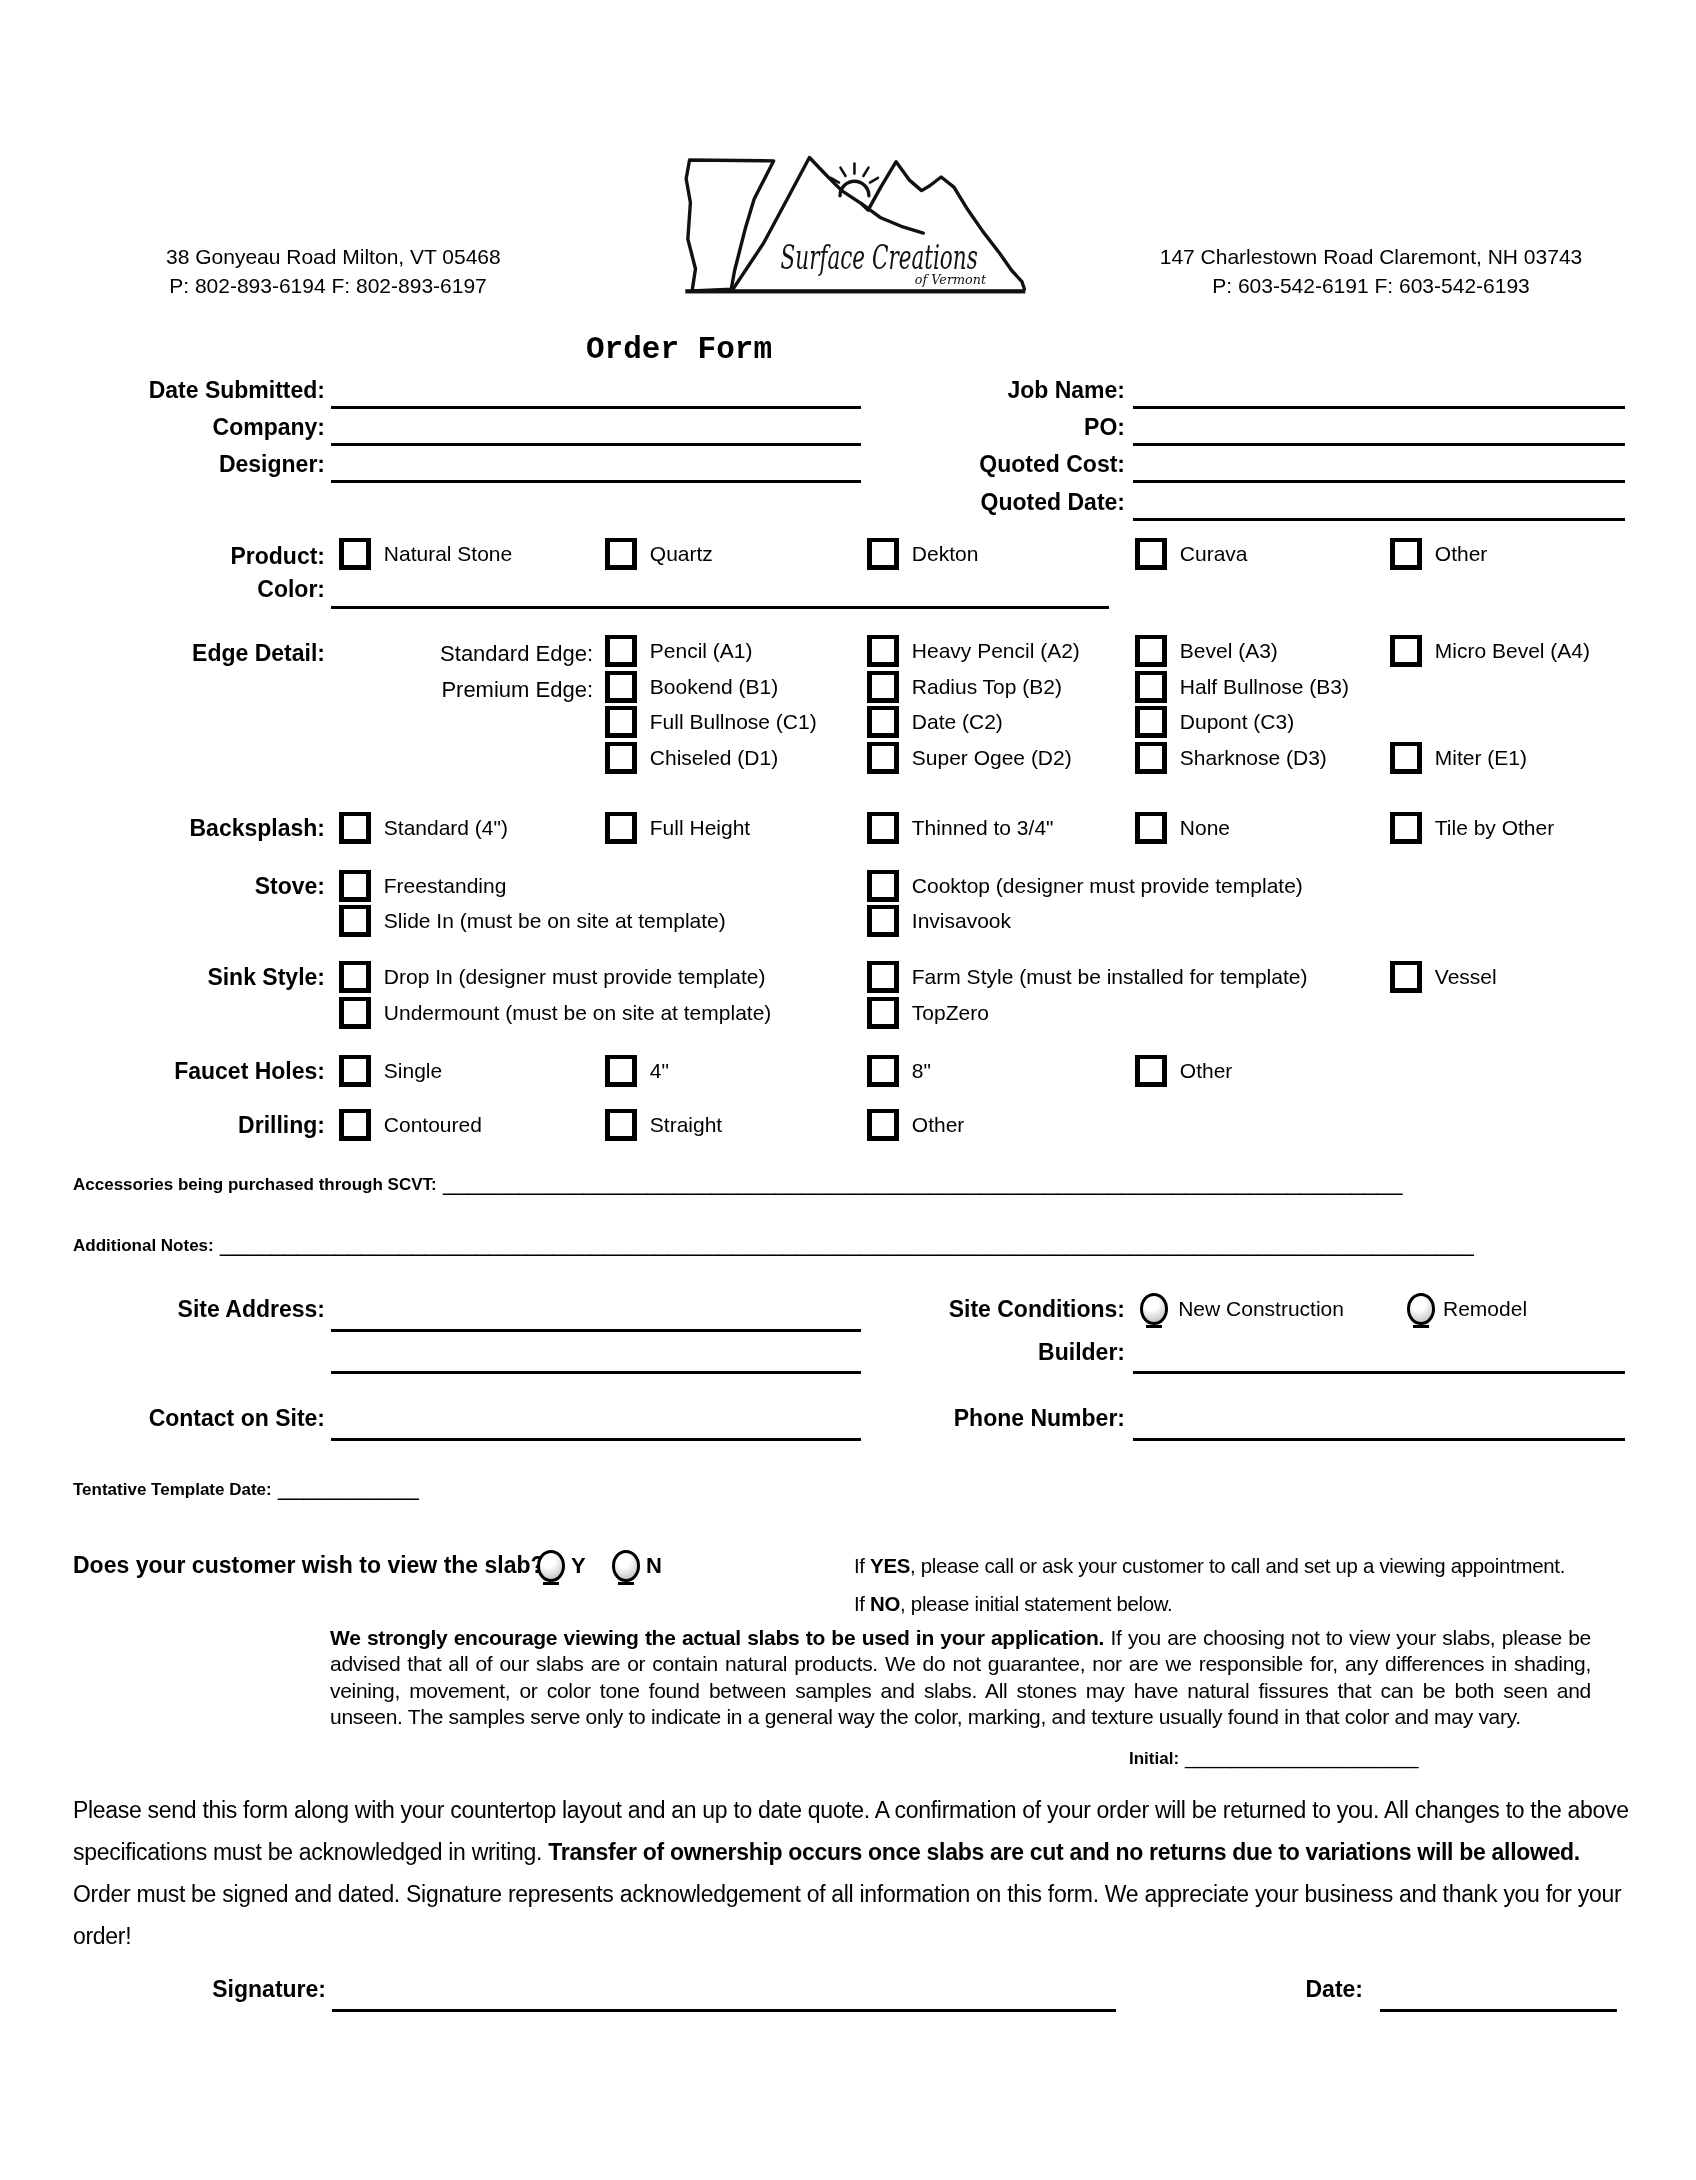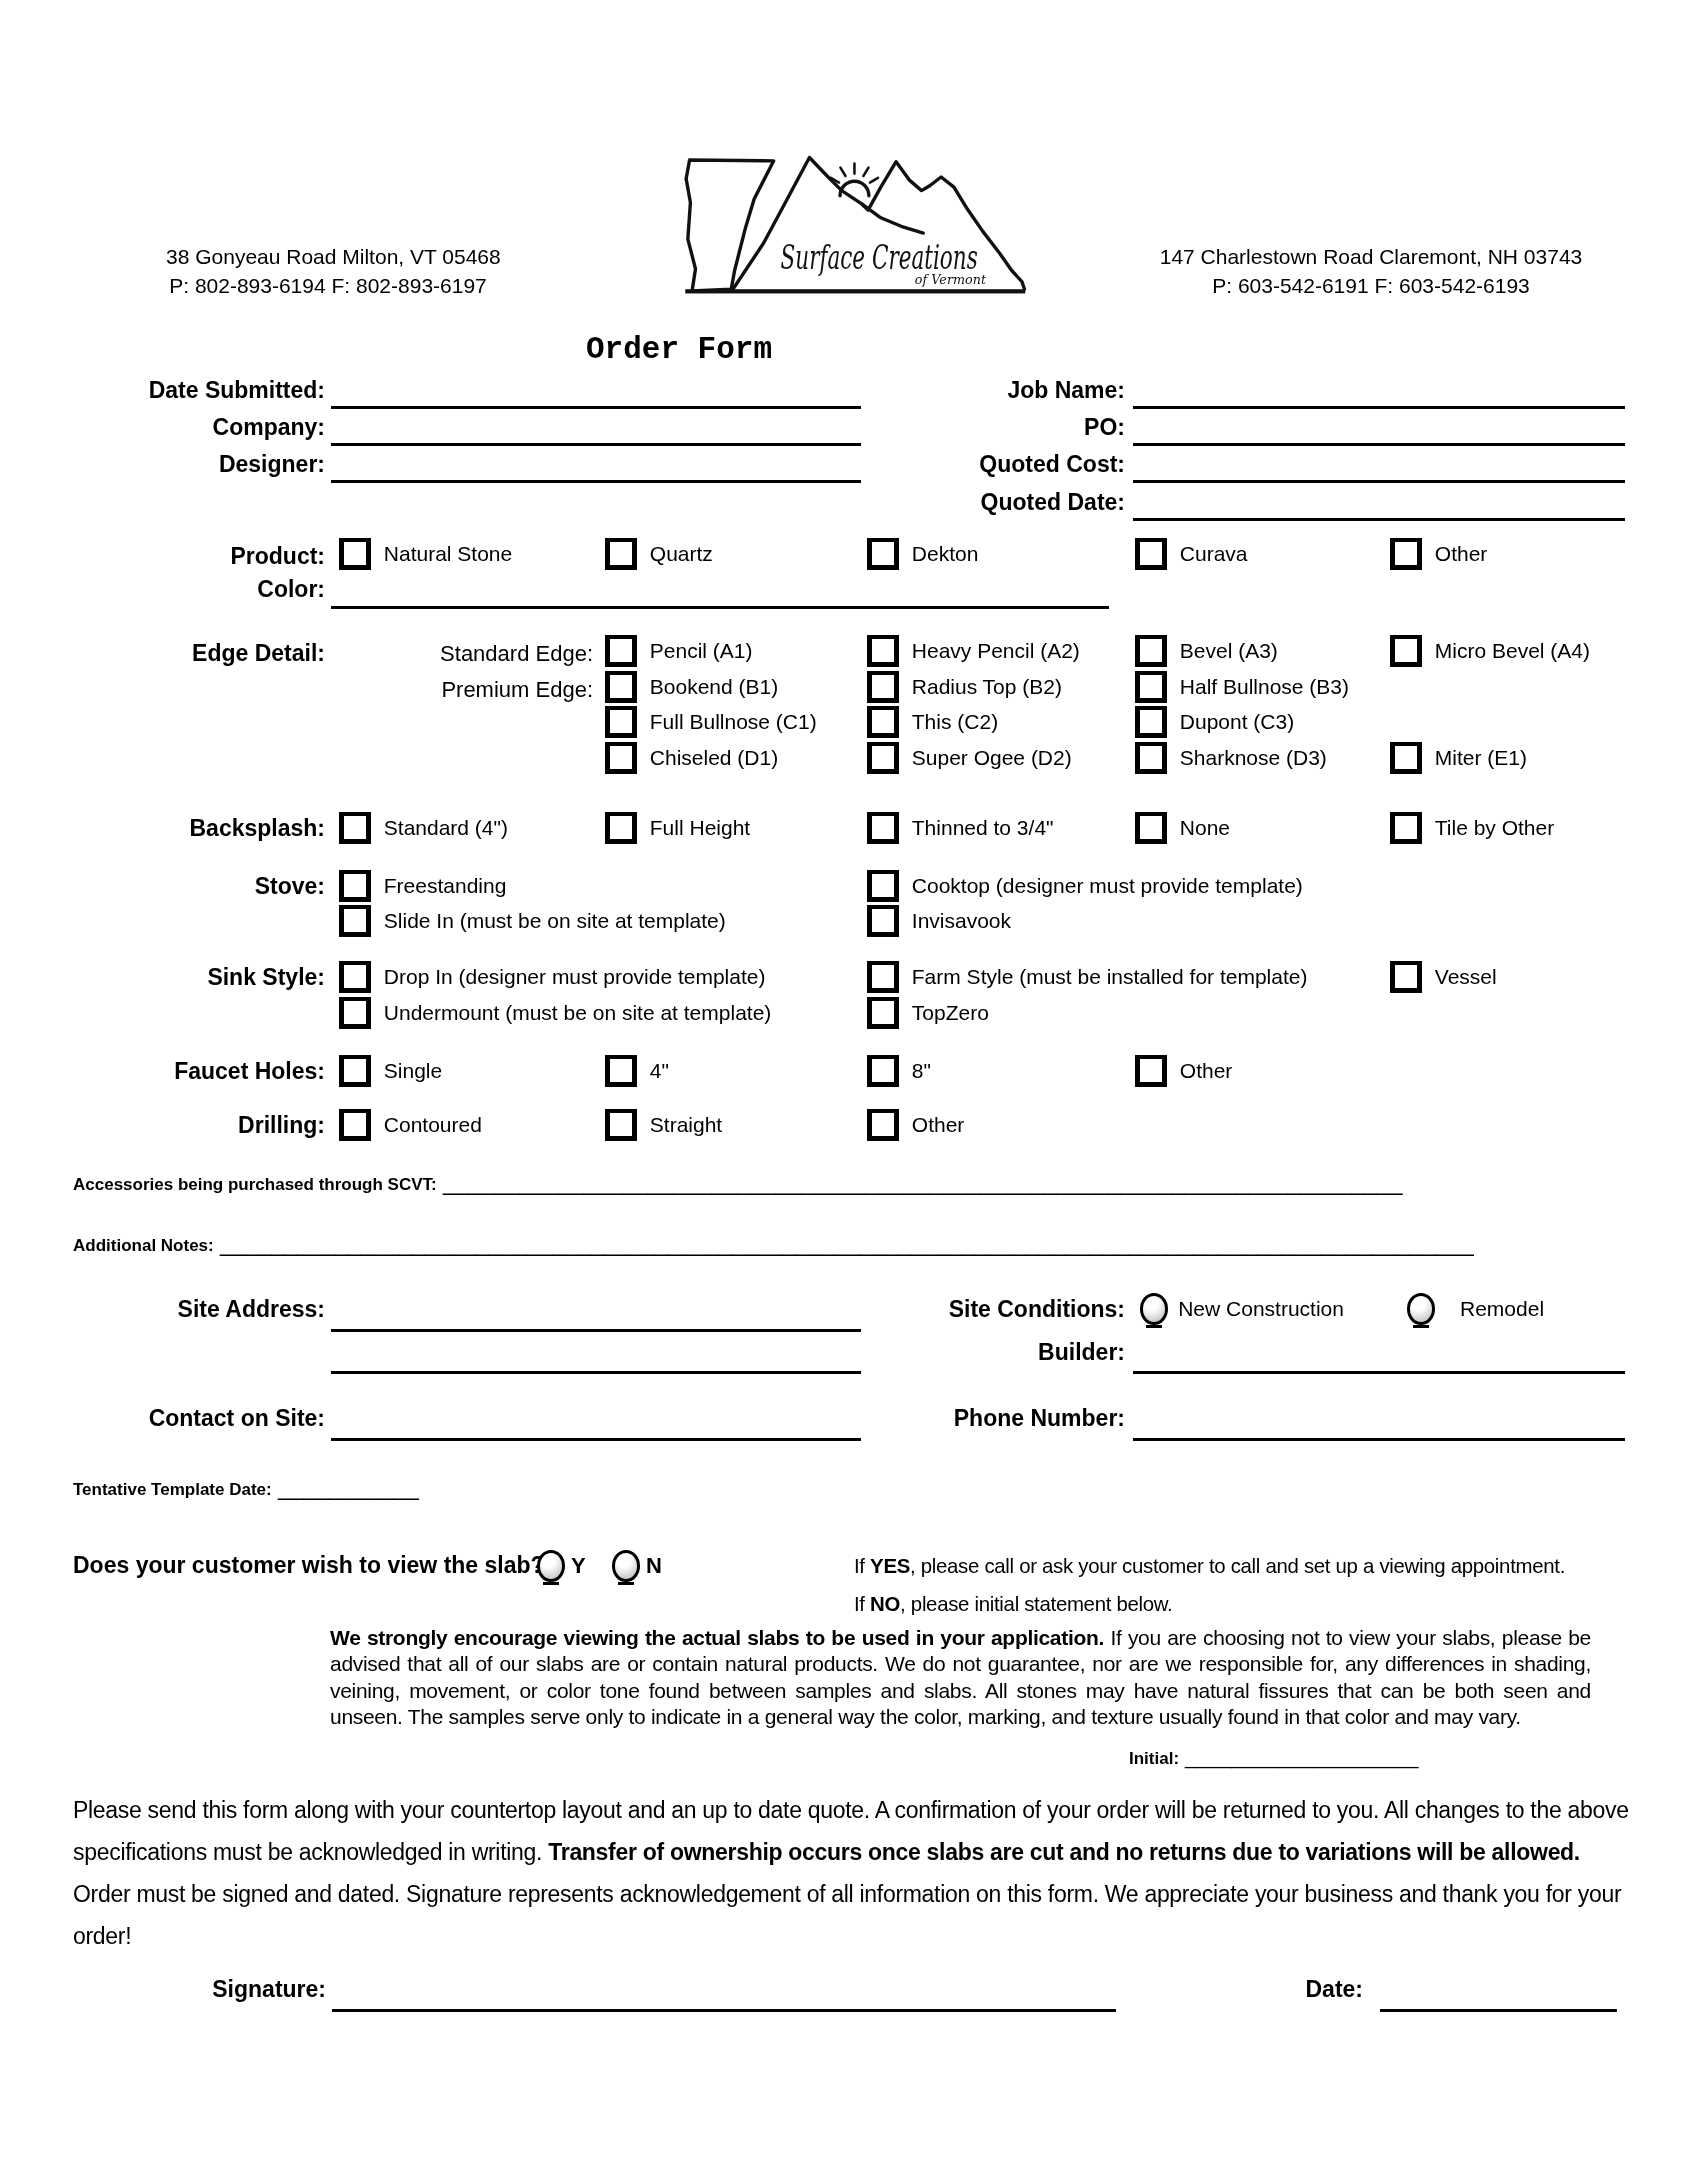--- a/index.html
+++ b/index.html
@@ -138,21 +138,21 @@
     <span class="cb"></span>
     <span class="opt">Half Bullnose (B3)</span>
   </div>
 
   <div class="cbi" style="left:605px;top:706px">
     <span class="cb"></span>
     <span class="opt">Full Bullnose (C1)</span>
   </div>
   <div class="cbi" style="left:867px;top:706px">
     <span class="cb"></span>
-    <span class="opt">This (C2)</span>
+    <span class="opt">Date (C2)</span>
   </div>
   <div class="cbi" style="left:1135px;top:706px">
     <span class="cb"></span>
     <span class="opt">Dupont (C3)</span>
   </div>
 
   <div class="cbi" style="left:605px;top:742px">
     <span class="cb"></span>
     <span class="opt">Chiseled (D1)</span>
   </div>
@@ -272,21 +272,21 @@
 
   <div class="lbl lbl-l" style="top:1296px">Site Address:</div>
   <div class="line" style="left:331px;top:1329px;width:530px"></div>
   <div class="line" style="left:331px;top:1371px;width:530px"></div>
 
   <div class="lbl lbl-r" style="top:1296px">Site Conditions:</div>
   <div class="cbi" style="left:1140px;top:1293px;gap:10.2px">
     <span class="radio"></span>
     <span class="opt">New Construction</span>
   </div>
-  <div class="cbi" style="left:1407px;top:1293px;gap:25px">
+  <div class="cbi" style="left:1407px;top:1293px;gap:8px">
     <span class="radio"></span>
     <span class="opt">Remodel</span>
   </div>
 
   <div class="lbl lbl-r" style="top:1339px">Builder:</div>
   <div class="line" style="left:1133px;top:1371px;width:492px"></div>
 
   <div class="lbl lbl-l" style="top:1405px">Contact on Site:</div>
   <div class="line" style="left:331px;top:1438px;width:530px"></div>
   <div class="lbl lbl-r" style="top:1405px">Phone Number:</div>

